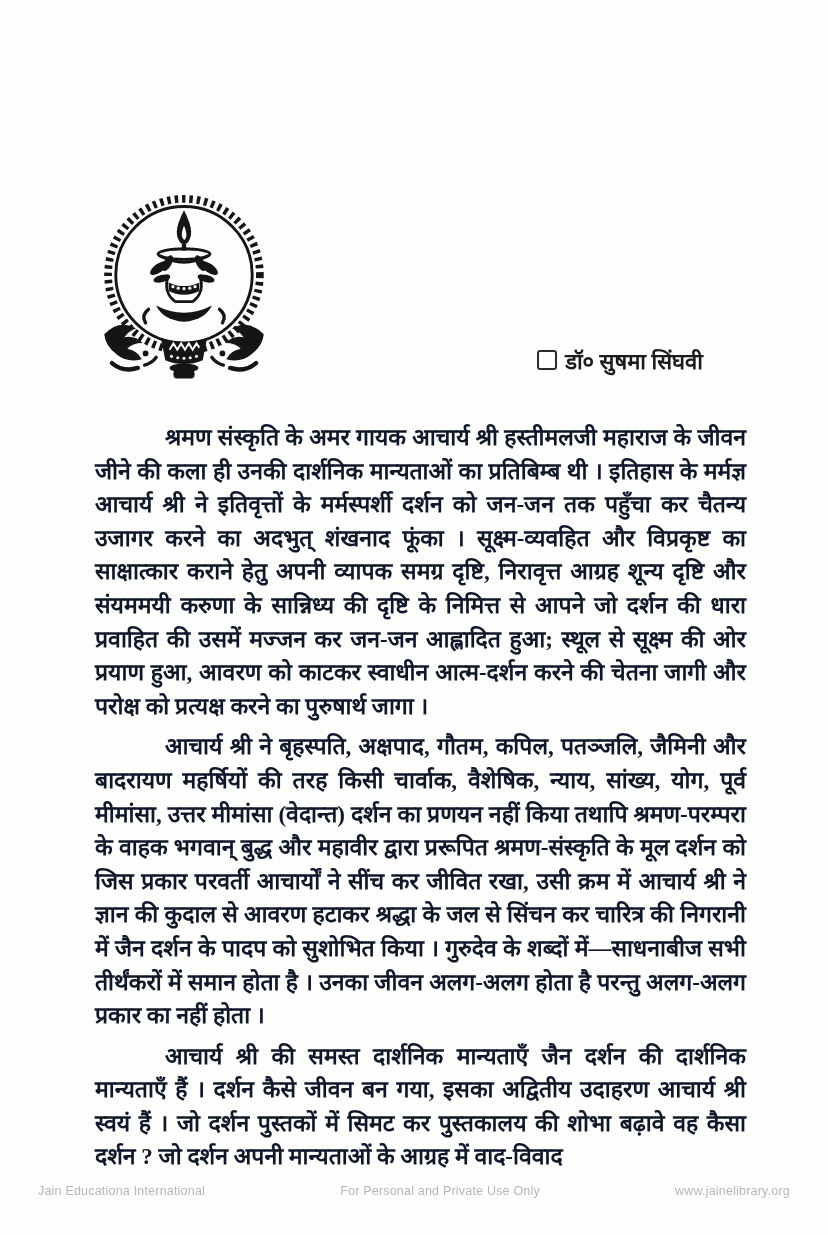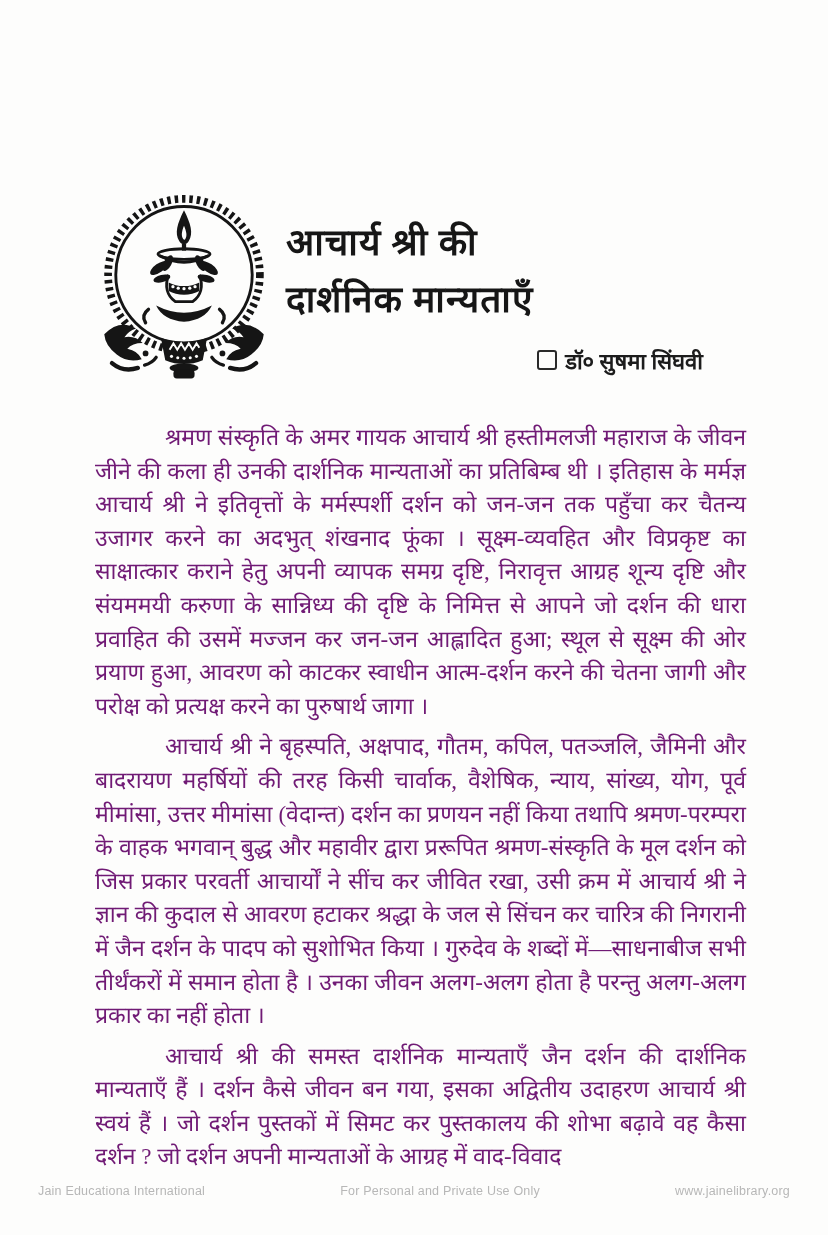--- a/index.html
+++ b/index.html
@@ -36,21 +36,21 @@
   .author-square {
     width:16px; height:16px;
     border:2.5px solid #2a2a2a; border-radius:3px;
     background:transparent; flex:0 0 auto;
   }
 
   
   .body-text {
     position:absolute; left:95px; top:421px; width:651px;
     font-size:23px; line-height:33.6px;
-    text-align:justify; color:#701a75;
+    text-align:justify; color:#0f172a;font-weight:bold;
   }
   .body-text p { margin:0 0 7px 0; text-indent:70px; }
 
   
   .footer {
     position:absolute; left:0; top:1184px; width:828px;
     display:flex; justify-content:space-between; align-items:center;
     box-sizing:border-box; padding:0 38px;
     font-family:"Liberation Sans","DejaVu Sans",sans-serif;
     font-size:12.5px; color:#b7b7b7; letter-spacing:0.2px;
@@ -106,24 +106,20 @@
       <g id="flourish">
         <path d="M12 146 Q28 130 45 140 Q37 143 33 149 Q44 147 52 155 Q41 155 36 161 Q47 163 51 172 Q36 176 25 167 Q13 158 12 146 Z" fill="#151515"></path>
         <path d="M20 176 Q32 186 47 181" fill="none" stroke="#151515" stroke-width="4.5" stroke-linecap="round"></path>
         <circle cx="55" cy="166" r="3" fill="#151515"></circle>
         <path d="M54 178 Q62 176 66 170" fill="none" stroke="#151515" stroke-width="3.5" stroke-linecap="round"></path>
       </g>
       <use href="#flourish" transform="translate(190 0) scale(-1 1)"></use>
     </svg>
   </div>
 
-  <h1 class="title">
-    <span>आचार्य श्री की</span><br>
-    <span>दार्शनिक मान्यताएँ</span>
-  </h1>
 
   <div class="author-row">
     <span class="author-square"></span>
     <span>डॉ० सुषमा सिंघवी</span>
   </div>
 
   <main class="body-text">
     <p>श्रमण संस्कृति के अमर गायक आचार्य श्री हस्तीमलजी महाराज के जीवन जीने की कला ही उनकी दार्शनिक मान्यताओं का प्रतिबिम्ब थी । इतिहास के मर्मज्ञ आचार्य श्री ने इतिवृत्तों के मर्मस्पर्शी दर्शन को जन-जन तक पहुँचा कर चैतन्य उजागर करने का अदभुत् शंखनाद फूंका । सूक्ष्म-व्यवहित और विप्रकृष्ट का साक्षात्कार कराने हेतु अपनी व्यापक समग्र दृष्टि, निरावृत्त आग्रह शून्य दृष्टि और संयममयी करुणा के सान्निध्य की दृष्टि के निमित्त से आपने जो दर्शन की धारा प्रवाहित की उसमें मज्जन कर जन-जन आह्लादित हुआ;  स्थूल से सूक्ष्म की ओर प्रयाण हुआ, आवरण को काटकर स्वाधीन आत्म-दर्शन करने की चेतना जागी और परोक्ष को प्रत्यक्ष करने का पुरुषार्थ जागा ।</p>
     <p>आचार्य श्री ने बृहस्पति, अक्षपाद, गौतम, कपिल, पतञ्जलि, जैमिनी और बादरायण महर्षियों की तरह किसी चार्वाक, वैशेषिक, न्याय, सांख्य, योग, पूर्व मीमांसा, उत्तर मीमांसा (वेदान्त) दर्शन का प्रणयन नहीं किया तथापि श्रमण-परम्परा के वाहक भगवान् बुद्ध और महावीर द्वारा प्ररूपित श्रमण-संस्कृति के मूल दर्शन को जिस प्रकार परवर्ती आचार्यों ने सींच कर जीवित रखा, उसी क्रम में आचार्य श्री ने ज्ञान की कुदाल से आवरण हटाकर श्रद्धा के जल से सिंचन कर चारित्र की निगरानी में जैन दर्शन के पादप को सुशोभित किया । गुरुदेव के शब्दों में—साधनाबीज सभी तीर्थंकरों में समान होता है । उनका जीवन अलग-अलग होता है परन्तु अलग-अलग प्रकार का नहीं होता ।</p>
     <p>आचार्य श्री की समस्त दार्शनिक मान्यताएँ जैन दर्शन की दार्शनिक मान्यताएँ हैं । दर्शन कैसे जीवन बन गया, इसका अद्वितीय उदाहरण आचार्य श्री स्वयं हैं । जो दर्शन पुस्तकों में सिमट कर पुस्तकालय की शोभा बढ़ावे वह कैसा दर्शन ? जो दर्शन अपनी मान्यताओं के आग्रह में वाद-विवाद</p>

